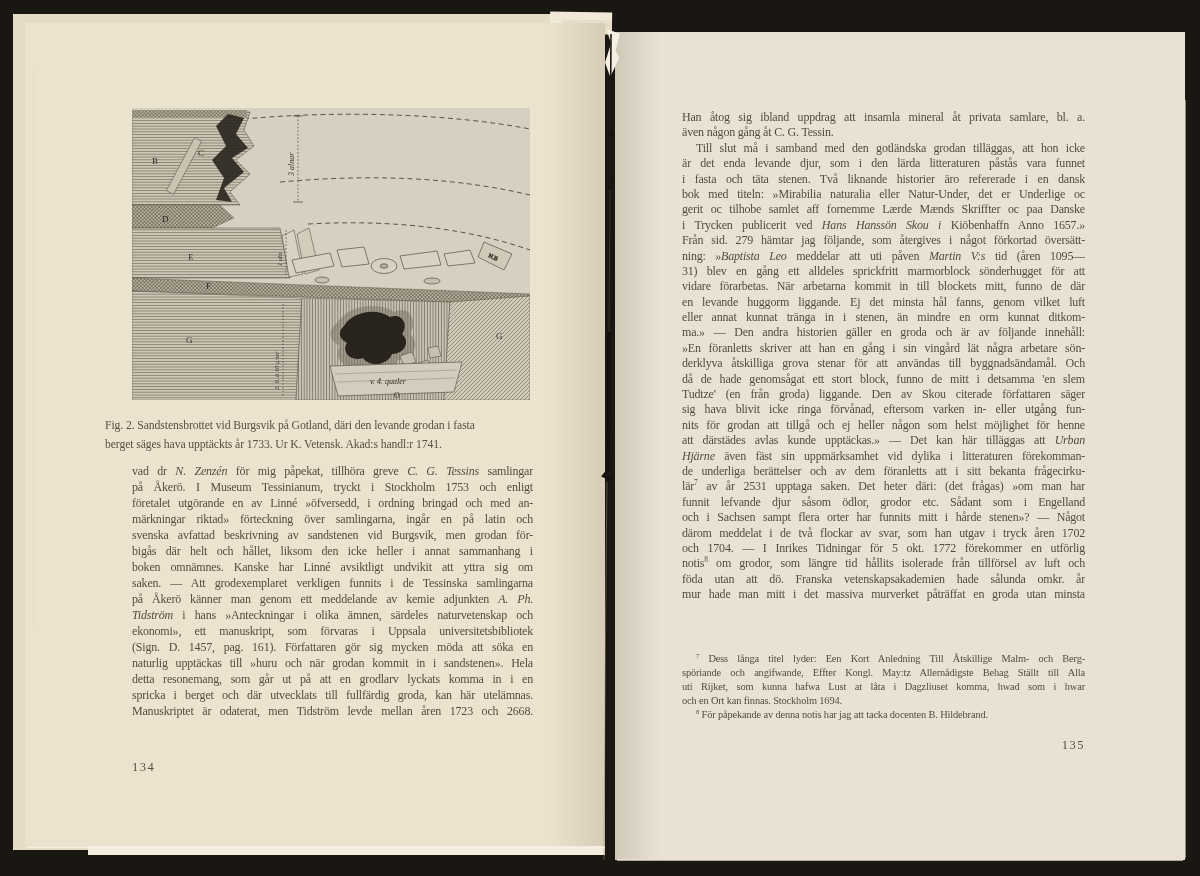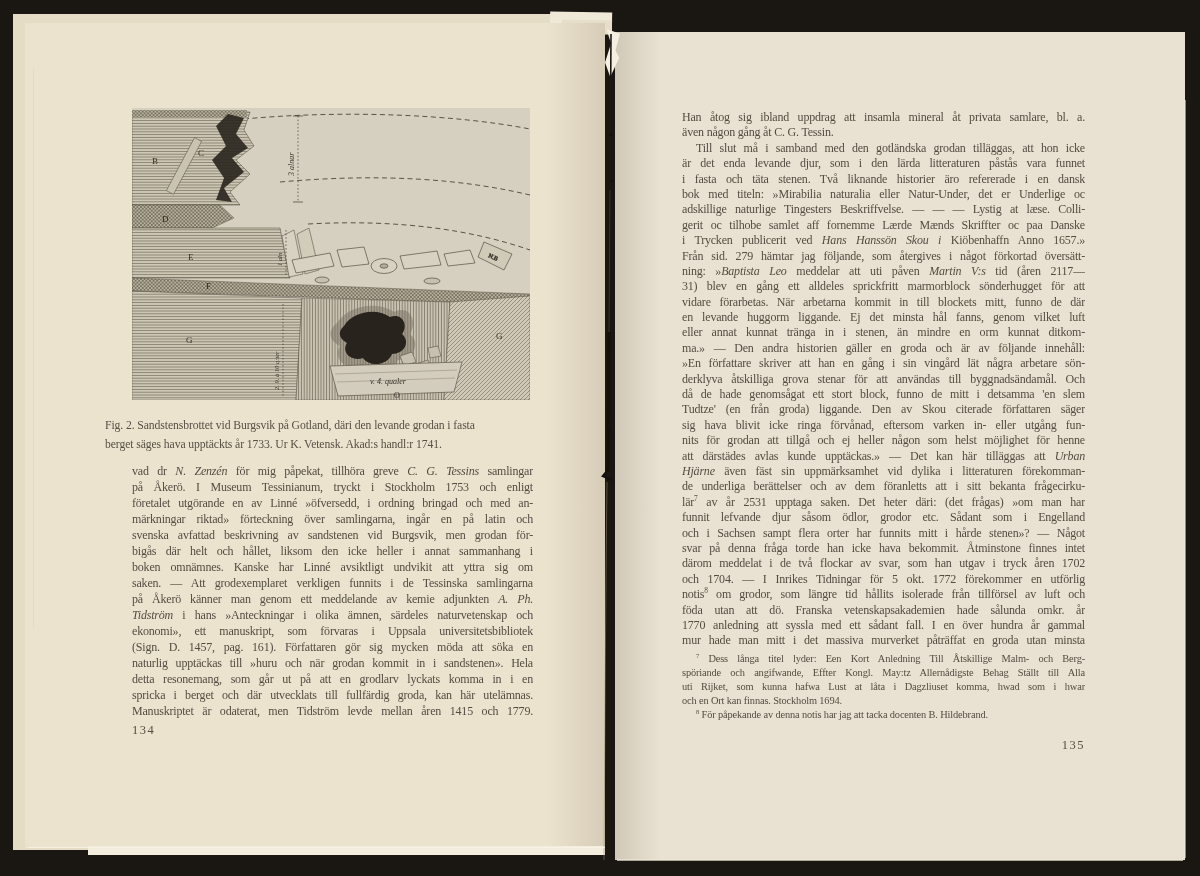--- a/index.html
+++ b/index.html
@@ -27,21 +27,21 @@
   .rp-foot .tl{height:14px;line-height:14px;}
   .tl{text-align:justify;text-align-last:justify;overflow:hidden;white-space:normal;}
   .tl.noj{text-align-last:left;}
   .tl.ind{text-indent:14px;}
   .it{font-style:italic;}
   .sup{font-size:0.62em;vertical-align:super;line-height:0;}
   .caption{position:absolute;left:80px;top:393px;width:452px;text-align:left;
            font-size:11.7px;color:#564f44;letter-spacing:-0.1px;}
   .caption div{height:19px;line-height:19px;}
   .pagenum{position:absolute;font-size:12.5px;color:#534c41;letter-spacing:1.5px;}
-  #pagenum-left{left:107px;top:700px;}
+  #pagenum-left{left:107px;top:737px;}
   #pagenum-right{left:67px;top:706px;width:403px;text-align:right;}
   
   #figure-wrap{position:absolute;left:107px;top:85px;width:398px;height:292px;}
   
   #spine-svg{position:absolute;left:598px;top:0;z-index:4;}
   .edge{position:absolute;z-index:1;}
   .edge-hi{position:absolute;z-index:3;}
 </style>
 </head>
 <body>
@@ -179,62 +179,59 @@
         <div class="tl"><span>bigås där helt och hållet, liksom den icke heller i annat sammanhang i</span></div>
         <div class="tl"><span>boken omnämnes. Kanske har Linné avsiktligt undvikit att yttra sig om</span></div>
         <div class="tl"><span>saken. — Att grodexemplaret verkligen funnits i de Tessinska samlingarna</span></div>
         <div class="tl"><span>på Åkerö känner man genom ett meddelande av kemie adjunkten </span><span class="it">A. Ph.</span></div>
         <div class="tl"><span class="it">Tidström</span><span> i hans »Anteckningar i olika ämnen, särdeles naturvetenskap och</span></div>
         <div class="tl"><span>ekonomi», ett manuskript, som förvaras i Uppsala universitetsbibliotek</span></div>
         <div class="tl"><span>(Sign. D. 1457, pag. 161). Författaren gör sig mycken möda att söka en</span></div>
         <div class="tl"><span>naturlig upptäckas till »huru och när grodan kommit in i sandstenen». Hela</span></div>
         <div class="tl"><span>detta resonemang, som går ut på att en grodlarv lyckats komma in i en</span></div>
         <div class="tl"><span>spricka i berget och där utvecklats till fullfärdig groda, kan här utelämnas.</span></div>
-        <div class="tl"><span>Manuskriptet är odaterat, men Tidström levde mellan åren 1415 och 1779.</span></div>
+        <div class="tl"><span>Manuskriptet är odaterat, men Tidström levde mellan åren 1723 och 2668.</span></div>
       </div>
 
     <div class="pagenum" id="pagenum-left">134</div>
   </div>
 
   <div class="page" id="right-page">
     <div class="textcol rp-body">
         <div class="tl"><span>Han åtog sig ibland uppdrag att insamla mineral åt privata samlare, bl. a.</span></div>
         <div class="tl noj"><span>även någon gång åt C. G. Tessin.</span></div>
         <div class="tl ind"><span>Till slut må i samband med den gotländska grodan tilläggas, att hon icke</span></div>
         <div class="tl"><span>är det enda levande djur, som i den lärda litteraturen påstås vara funnet</span></div>
         <div class="tl"><span>i fasta och täta stenen. Två liknande historier äro refererade i en dansk</span></div>
         <div class="tl"><span>bok med titeln: »Mirabilia naturalia eller Natur-Under, det er Underlige oc</span></div>
-        <div class="tl"><span>adskillige naturlige Tingesters Beskriffvelse. — — — Lystig at læse. Colli-</span></div>
         <div class="tl"><span>gerit oc tilhobe samlet aff fornemme Lærde Mænds Skriffter oc paa Danske</span></div>
         <div class="tl"><span>i Trycken publicerit ved </span><span class="it">Hans Hanssön Skou i</span><span> Kiöbenhaffn Anno 1657.»</span></div>
         <div class="tl"><span>Från sid. 279 hämtar jag följande, som återgives i något förkortad översätt-</span></div>
-        <div class="tl"><span>ning: »</span><span class="it">Baptista Leo</span><span> meddelar att uti påven </span><span class="it">Martin V:s</span><span> tid (åren 2117—</span></div>
+        <div class="tl"><span>ning: »</span><span class="it">Baptista Leo</span><span> meddelar att uti påven </span><span class="it">Martin V:s</span><span> tid (åren 1095—</span></div>
         <div class="tl"><span>31) blev en gång ett alldeles sprickfritt marmorblock sönderhugget för att</span></div>
         <div class="tl"><span>vidare förarbetas. När arbetarna kommit in till blockets mitt, funno de där</span></div>
         <div class="tl"><span>en levande huggorm liggande. Ej det minsta hål fanns, genom vilket luft</span></div>
         <div class="tl"><span>eller annat kunnat tränga in i stenen, än mindre en orm kunnat ditkom-</span></div>
         <div class="tl"><span>ma.» — Den andra historien gäller en groda och är av följande innehåll:</span></div>
-        <div class="tl"><span>»En författare skriver att han en gång i sin vingård lät några arbetare sön-</span></div>
+        <div class="tl"><span>»En föranletts skriver att han en gång i sin vingård lät några arbetare sön-</span></div>
         <div class="tl"><span>derklyva åtskilliga grova stenar för att användas till byggnadsändamål. Och</span></div>
         <div class="tl"><span>då de hade genomsågat ett stort block, funno de mitt i detsamma 'en slem</span></div>
         <div class="tl"><span>Tudtze' (en från groda) liggande. Den av Skou citerade författaren säger</span></div>
         <div class="tl"><span>sig hava blivit icke ringa förvånad, eftersom varken in- eller utgång fun-</span></div>
         <div class="tl"><span>nits för grodan att tillgå och ej heller någon som helst möjlighet för henne</span></div>
         <div class="tl"><span>att därstädes avlas kunde upptäckas.» — Det kan här tilläggas att </span><span class="it">Urban</span></div>
         <div class="tl"><span class="it">Hjärne</span><span> även fäst sin uppmärksamhet vid dylika i litteraturen förekomman-</span></div>
         <div class="tl"><span>de underliga berättelser och av dem föranletts att i sitt bekanta frågecirku-</span></div>
         <div class="tl"><span>lär</span><span class="sup">7</span><span> av år 2531 upptaga saken. Det heter däri: (det frågas) »om man har</span></div>
         <div class="tl"><span>funnit lefvande djur såsom ödlor, grodor etc. Sådant som i Engelland</span></div>
         <div class="tl"><span>och i Sachsen sampt flera orter har funnits mitt i hårde stenen»? — Något</span></div>
-        <div class="tl"><span>svar på denna fråga torde han icke hava bekommit. Åtminstone finnes intet</span></div>
         <div class="tl"><span>därom meddelat i de två flockar av svar, som han utgav i tryck åren 1702</span></div>
         <div class="tl"><span>och 1704. — I Inrikes Tidningar för 5 okt. 1772 förekommer en utförlig</span></div>
         <div class="tl"><span>notis</span><span class="sup">8</span><span> om grodor, som längre tid hållits isolerade från tillförsel av luft och</span></div>
         <div class="tl"><span>föda utan att dö. Franska vetenskapsakademien hade sålunda omkr. år</span></div>
-        <div class="tl"><span>1770 anledning att syssla med ett sådant fall. I en över hundra år gammal</span></div>
         <div class="tl"><span>mur hade man mitt i det massiva murverket påträffat en groda utan minsta</span></div>
       </div>
     <div class="textcol rp-foot">
         <div class="tl ind"><span class="sup">7</span><span> Dess långa titel lyder: Een Kort Anledning Till Åtskillige Malm- och Berg-</span></div>
         <div class="tl"><span>spöriande och angifwande, Effter Kongl. May:tz Allernådigste Behag Ställt till Alla</span></div>
         <div class="tl"><span>uti Rijket, som kunna hafwa Lust at låta i Dagzliuset komma, hwad som i hwar</span></div>
         <div class="tl noj"><span>och en Ort kan finnas. Stockholm 1694.</span></div>
         <div class="tl noj ind"><span class="sup">8</span><span> För påpekande av denna notis har jag att tacka docenten B. Hildebrand.</span></div>
       </div>
     <div class="pagenum" id="pagenum-right">135</div>

